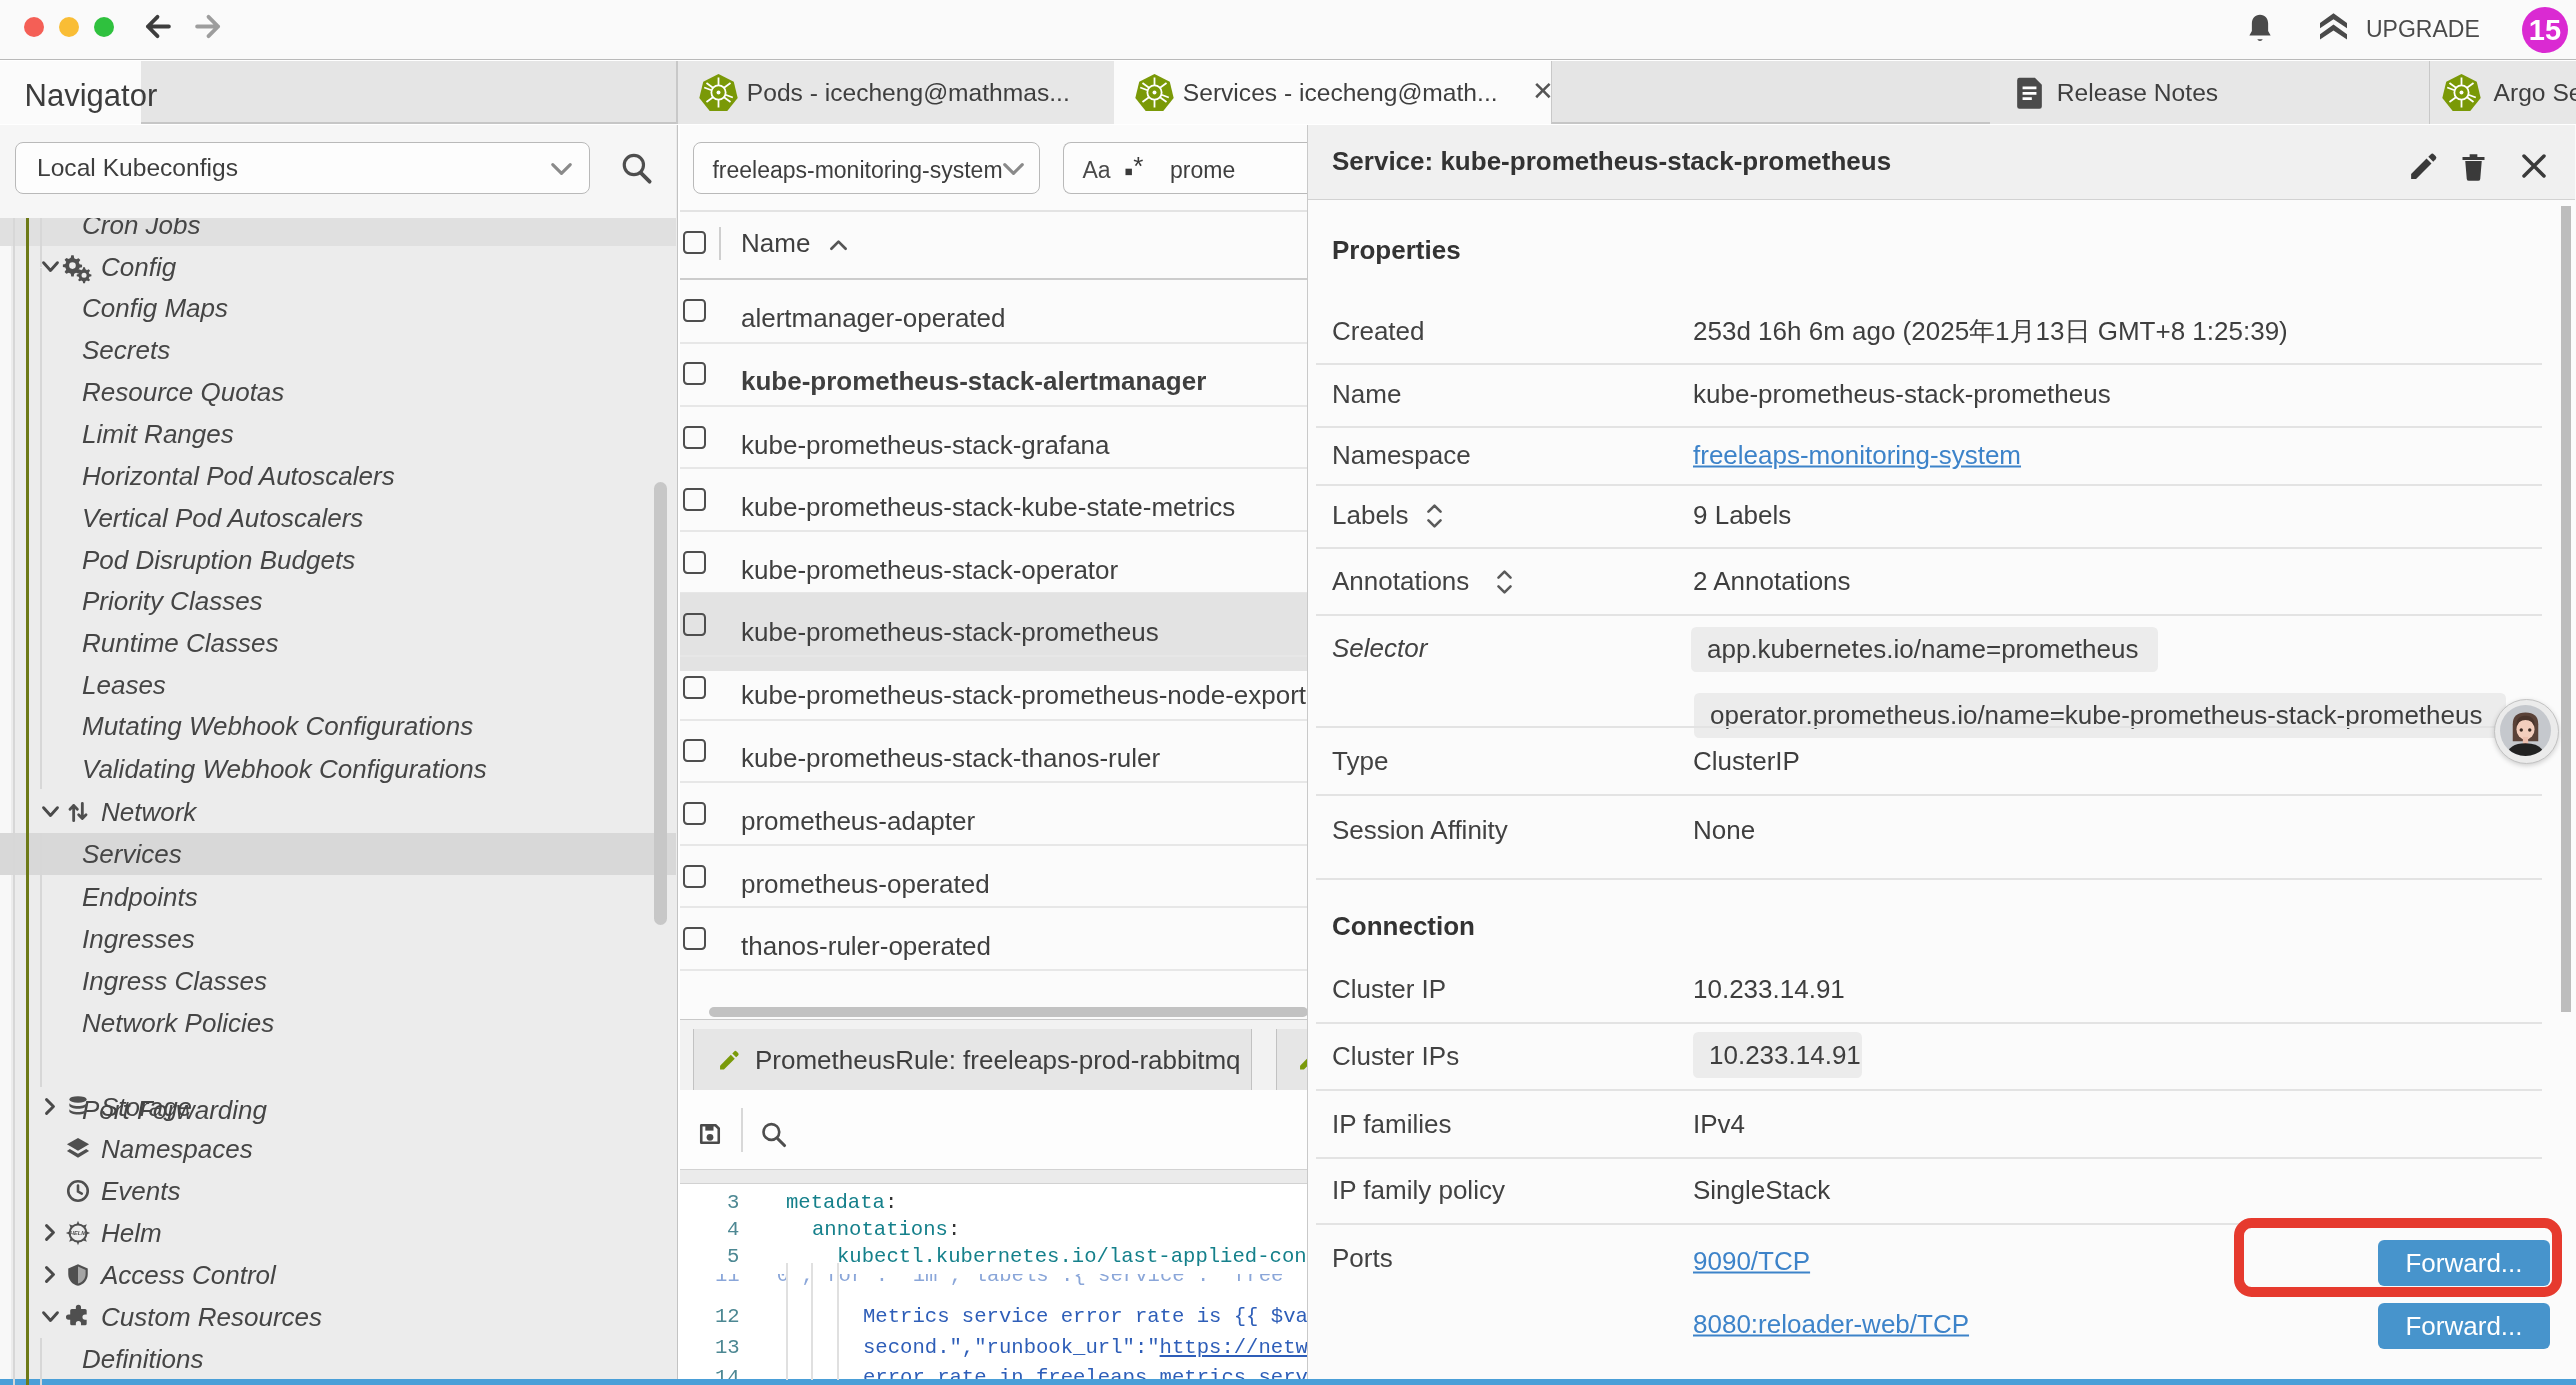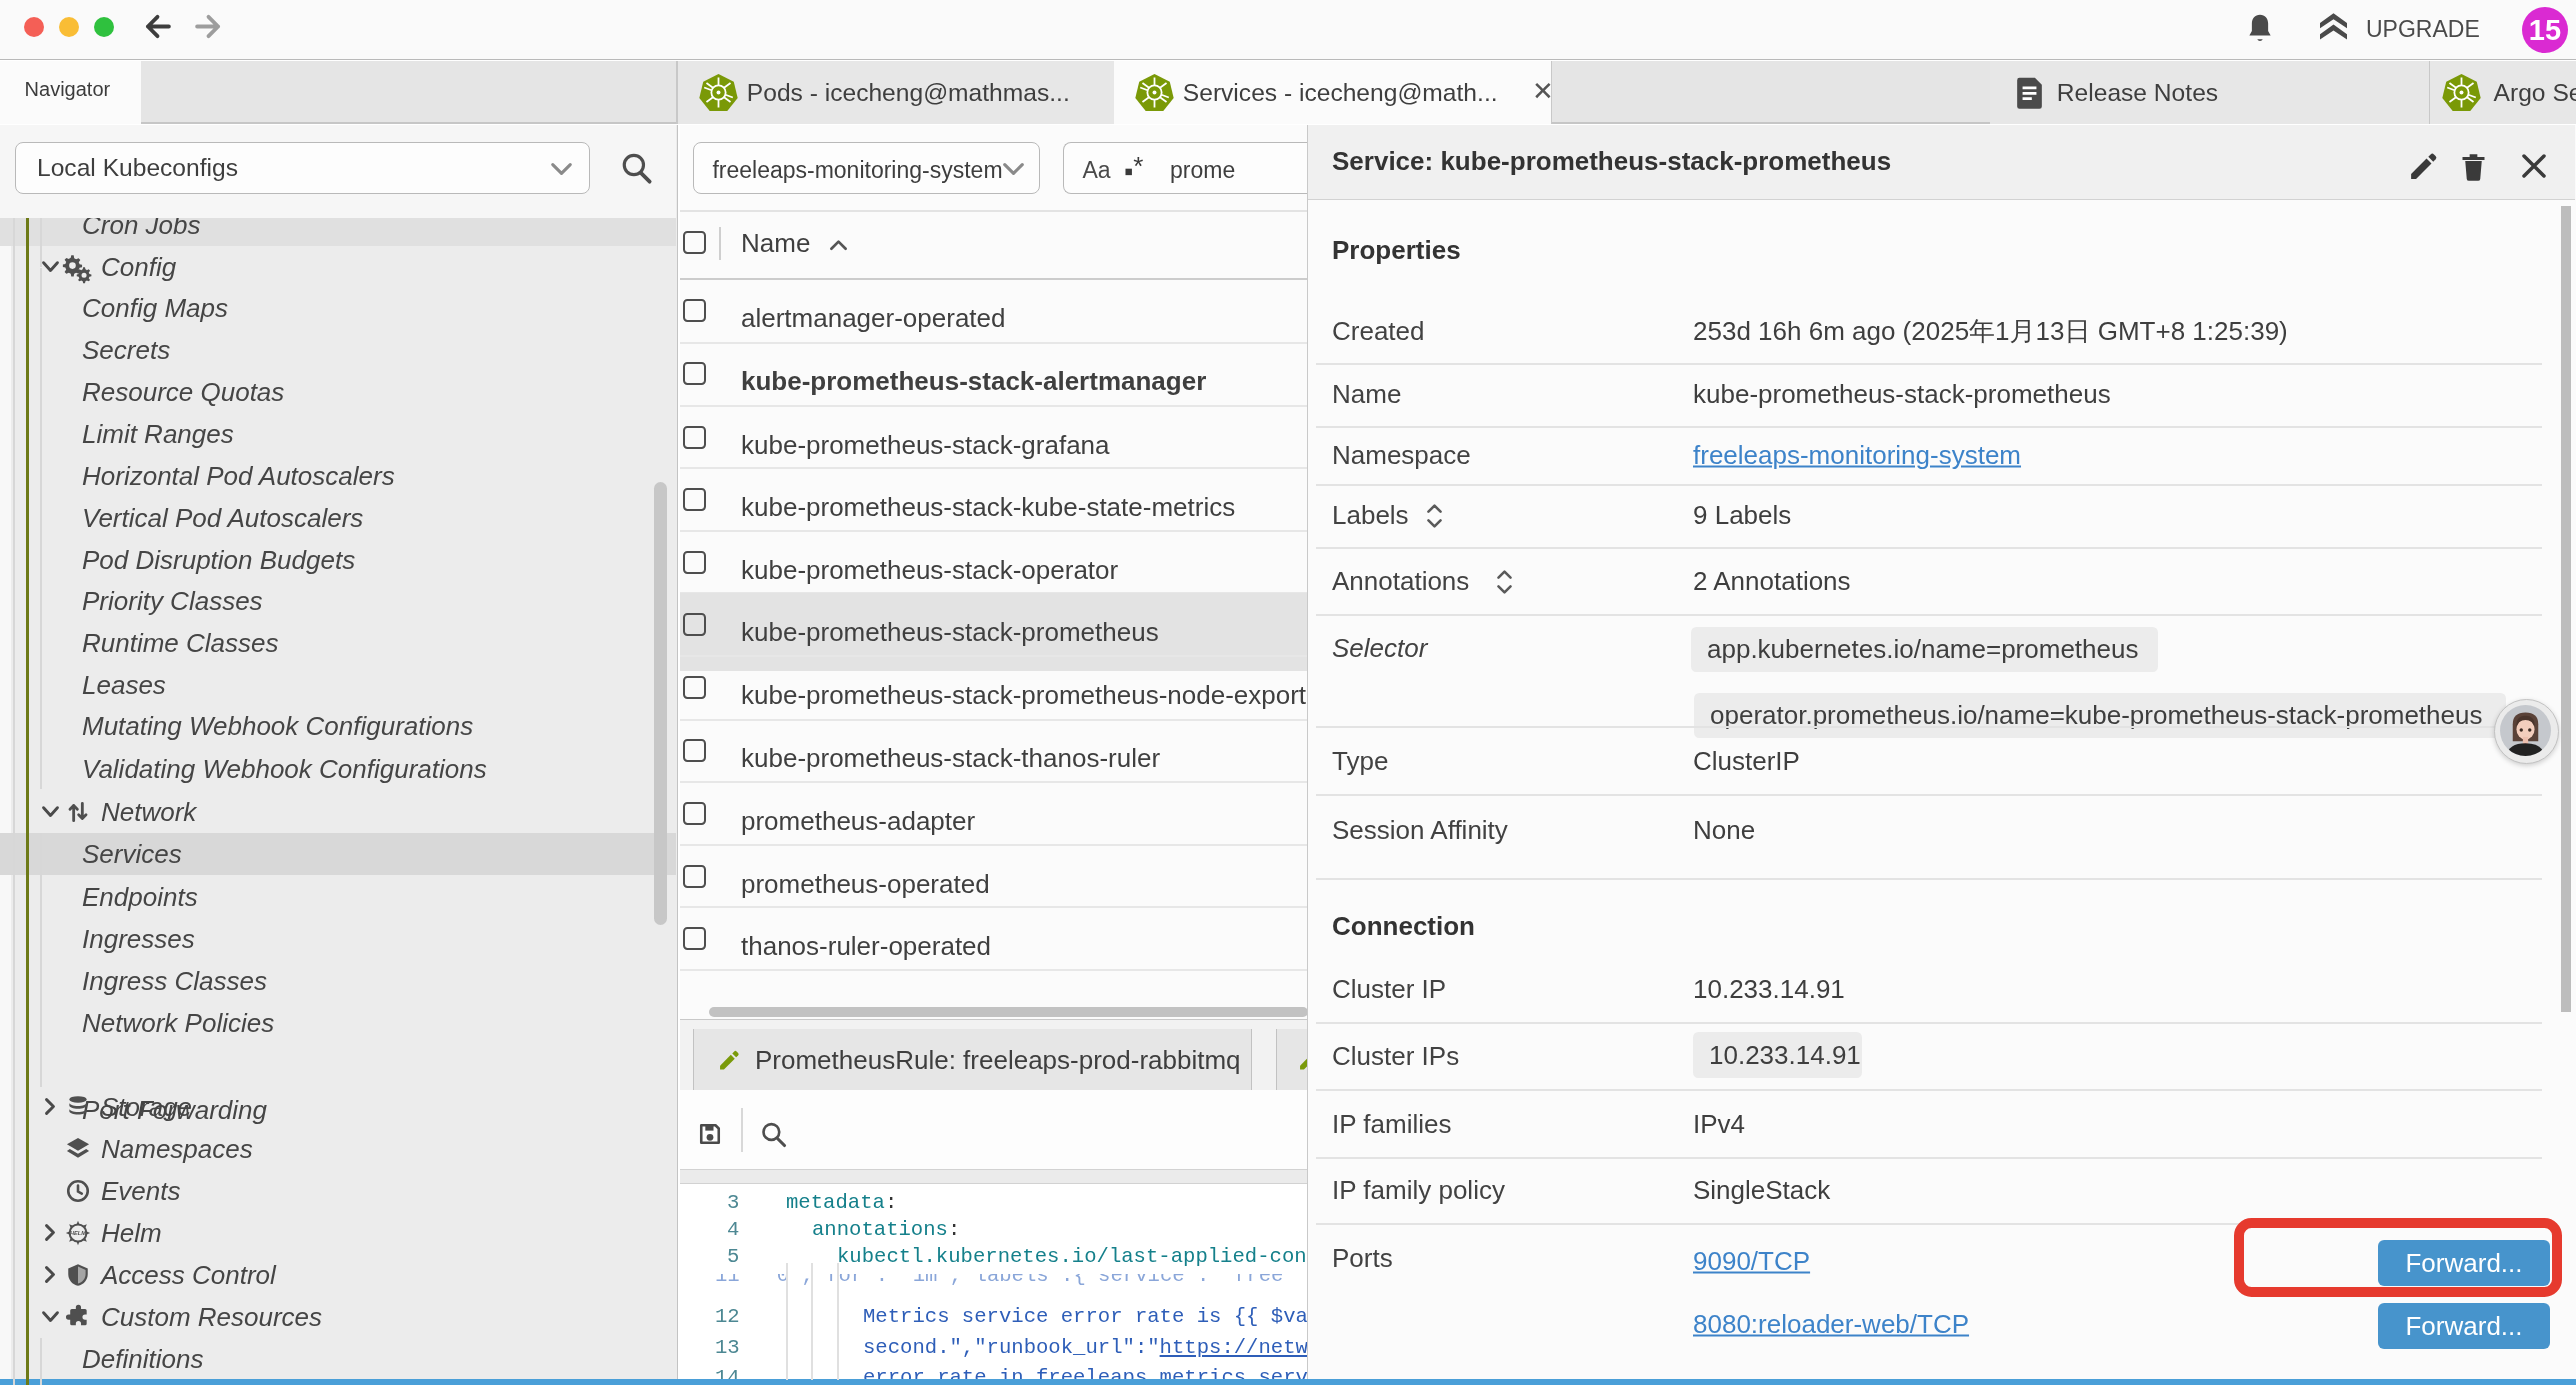--- a/index.html
+++ b/index.html
@@ -8,21 +8,21 @@
 #app { position:absolute; left:0; top:0; width:2576px; height:1385px; overflow:hidden; }
 .abs { position:absolute; }
 
 
 #topbar { left:0; top:0; width:2576px; height:60px; background:#fafafa; border-bottom:1.8px solid #b9b9b9; }
 .light { width:20px; height:20px; border-radius:50%; top:16.7px; }
 
 
 #tabstrip { left:0; top:61px; width:2576px; height:63px; background:#e5e5e5; }
 #navtab { left:0; top:0; width:141px; height:63px; background:#fbfbfb; }
-#navtab span { position:absolute; left:24.6px; top:16.7px; font-size:20px; color:#3c3c3c; }
+#navtab span { position:absolute; left:24.6px; top:16.7px; font-size:31px; color:#3c3c3c; }
 .tab { position:absolute; top:0; height:63px; border-right:1.8px solid #c8c8c8; display:flex; align-items:center; font-size:24.6px; color:#3e3e3e; overflow:hidden; white-space:nowrap; }
 .tab .k8s { margin:0 8.8px 0 21px; flex:none; }
 .tabclose { font-size:26px; color:#555; margin-left:23px; }
 
 
 #sidebar { left:0; top:125px; width:678px; height:1261px; background:#ececec; border-right:1.8px solid #c3c3c3; overflow:hidden; }
 #sidesearch { position:absolute; left:0; top:0; width:676px; height:93px; background:#f6f6f6; }
 #kubesel { position:absolute; left:15px; top:16.7px; width:575px; height:52px; background:#fdfdfd; border:1.8px solid #b9b9b9; border-radius:8px; display:flex; align-items:center; }
 #kubesel span { margin-left:21px; font-size:24.6px; color:#3e3e3e; }
 .tree { position:absolute; left:0; width:584px; height:42px; display:flex; align-items:center; font-size:26px; color:#454545; white-space:nowrap;font-style:italic; }

